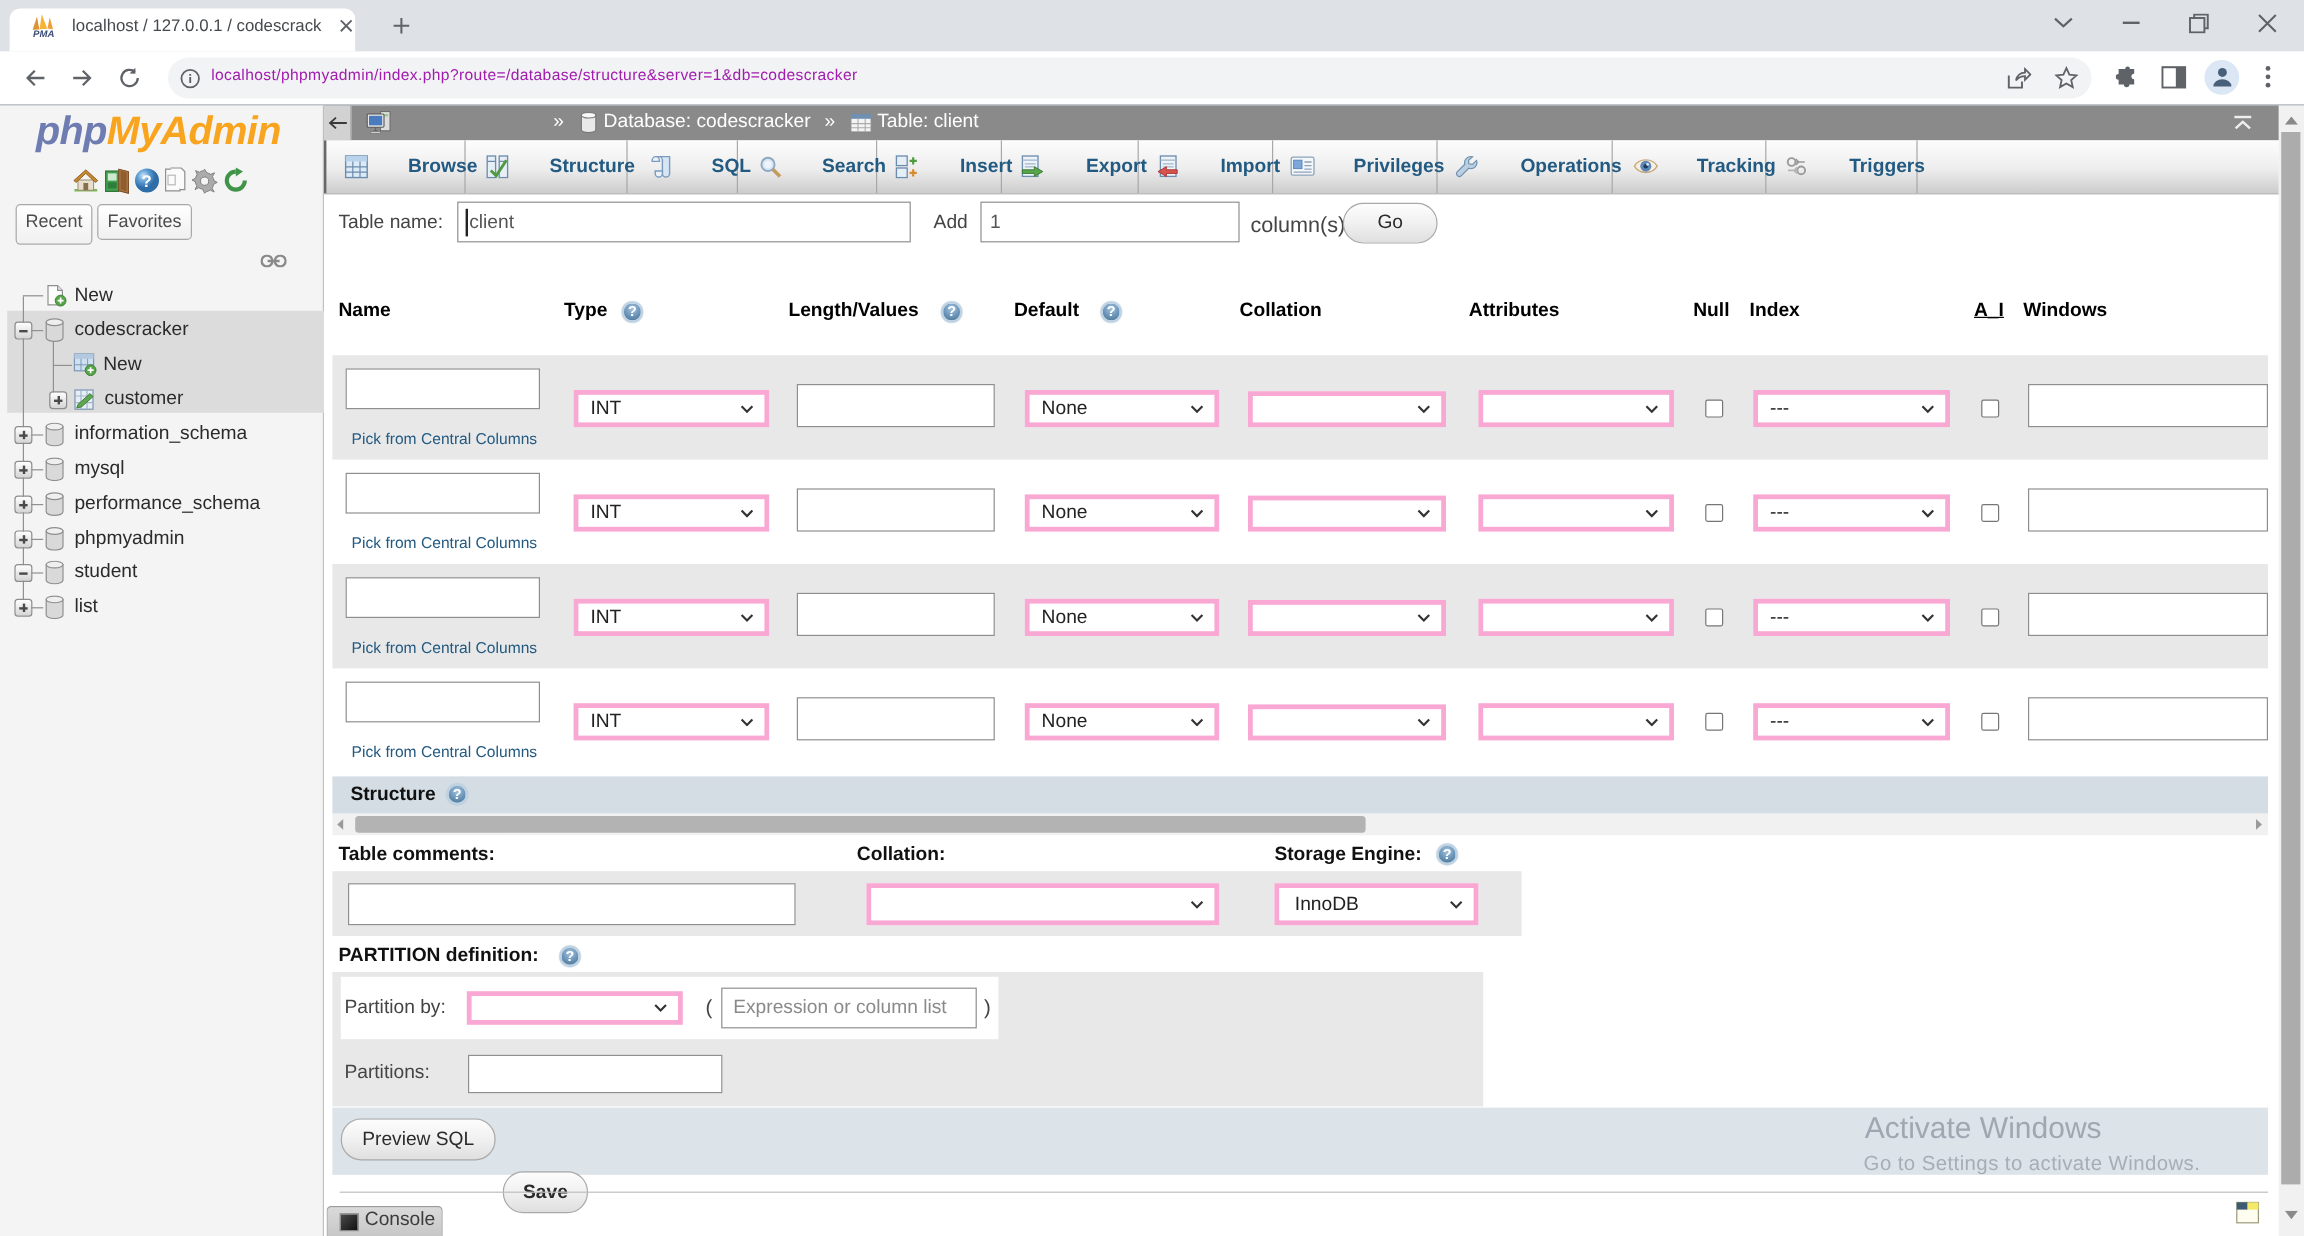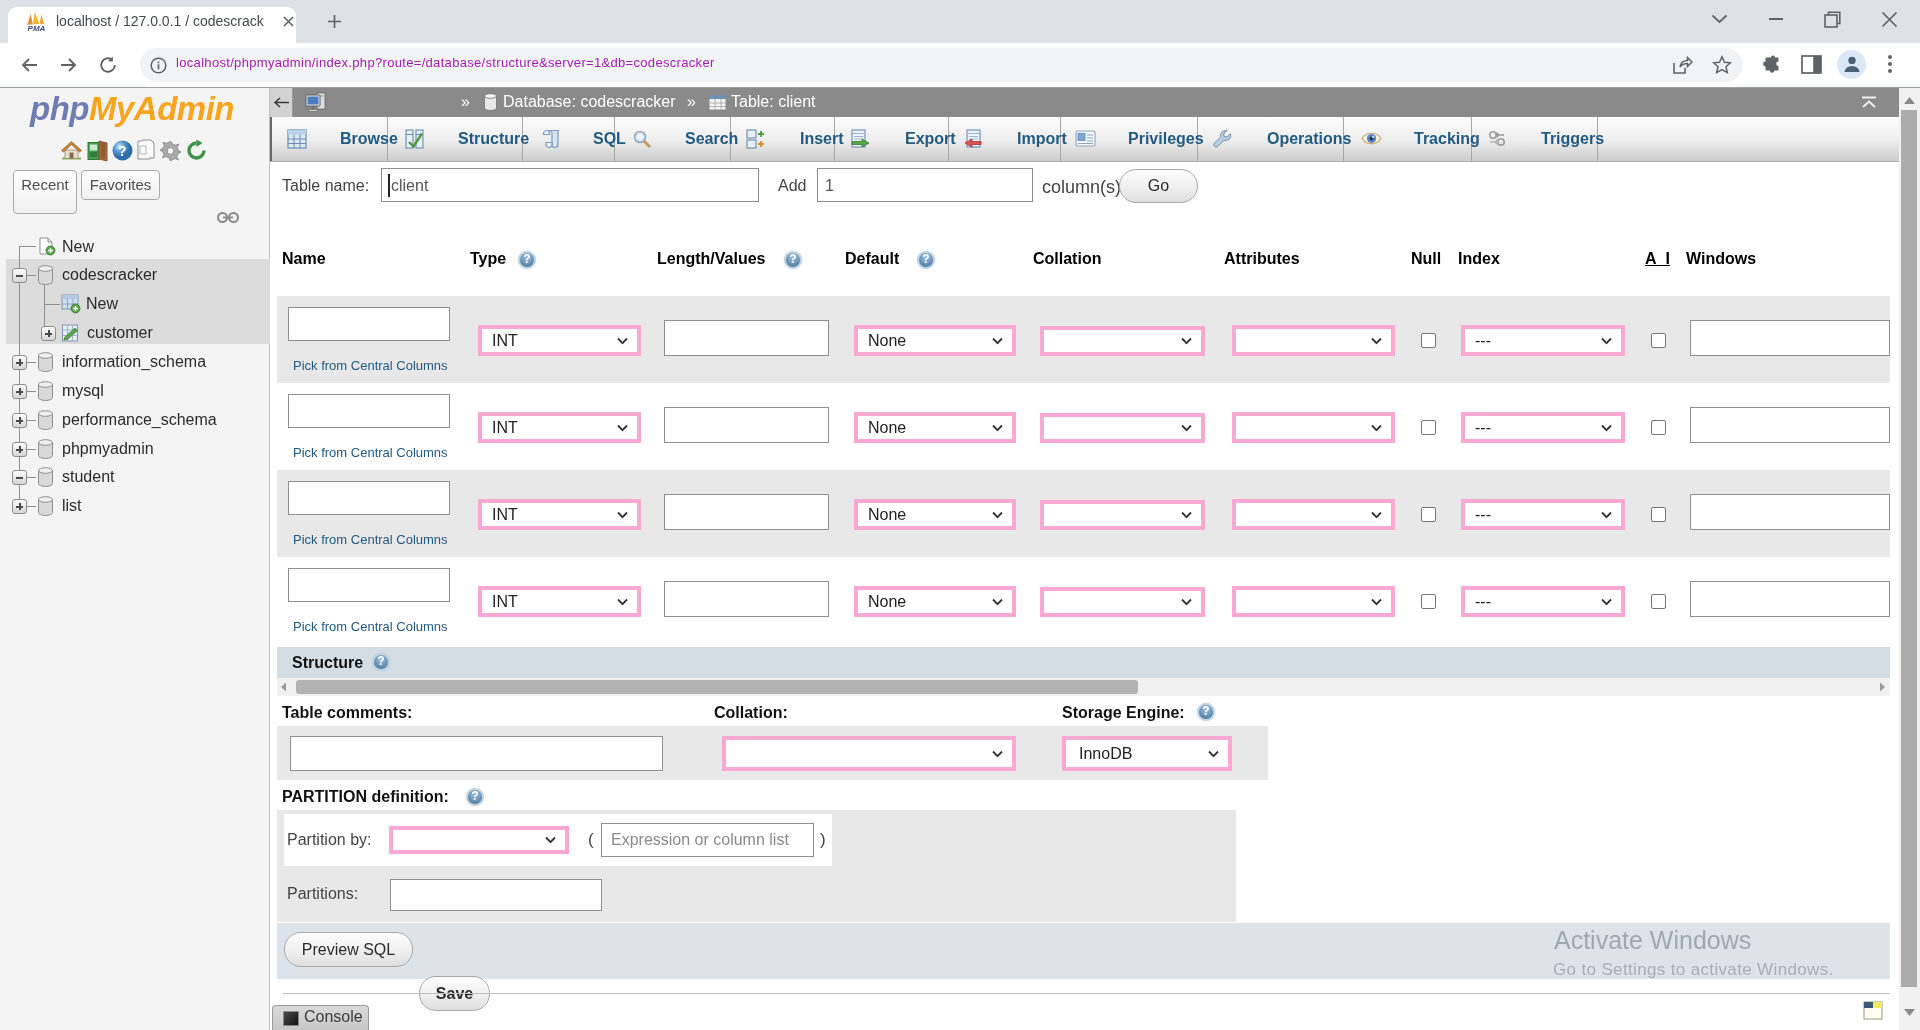--- a/index.html
+++ b/index.html
@@ -31,21 +31,21 @@
 <div class="abs" style="left:0;top:0;width:1920px;height:43px;background:#dee1e6;"></div>
 
 <div class="abs" style="left:8px;top:7px;width:288px;height:36px;background:#fff;border-radius:9px 9px 0 0;"></div>
 
 <svg class="abs" style="left:25px;top:11px;" width="21" height="21" viewBox="0 0 21 21">
 <path d="M2.2 13.8 L5.8 2.8 L7.8 13.5 Z" fill="#e09336"></path>
 <path d="M8.0 13.3 L9.8 0.8 L14.4 12.9 Z" fill="#f6b437"></path>
 <path d="M14.6 12.8 L16.4 3.4 L19.2 13.3 Z" fill="#ef9f3a"></path>
 <text x="2.6" y="20" font-size="8" font-weight="bold" font-style="italic" fill="#3d4e77" font-family="Liberation Sans">PMA</text>
 </svg>
-<div class="abs" style="left:56px;top:13px;width:216px;height:18px;overflow:hidden;font-size:14px;color:#45494d;white-space:nowrap;">localhost / 127.0.0.1 / codescrack</div>
+<div class="abs" style="left:56px;top:13px;width:216px;height:18px;overflow:hidden;font-size:14px;color:#45494d;white-space:nowrap;text-align:center;">localhost / 127.0.0.1 / codescrack</div>
 <svg class="abs" style="left:282px;top:15px;" width="13" height="13" viewBox="0 0 13 13">
       <path d="M2 2 L11 11 M11 2 L2 11" stroke="#5f6368" stroke-width="1.6"></path>
     </svg>
 <svg class="abs" style="left:327px;top:14px;" width="15" height="15" viewBox="0 0 15 15">
       <path d="M7.5 1 V14 M1 7.5 H14" stroke="#5f6368" stroke-width="1.7"></path>
     </svg>
 <svg class="abs" style="left:1711px;top:14px;" width="17" height="10" viewBox="0 0 17 10">
       <path d="M1.5 1.5 L8.5 8 L15.5 1.5" stroke="#5f6368" stroke-width="1.8" fill="none"></path>
     </svg>
 <div class="abs" style="left:1769px;top:18px;width:14px;height:2px;background:#5f6368;"></div>
@@ -134,21 +134,21 @@
 </svg>
 <svg class="abs" style="left:159px;top:139px;" width="23" height="23" viewBox="0 0 23 23">
 <path d="M11.5 2 L13.3 5 a7 7 0 0 1 3.2 1.3 L19.8 5 L18 8.2 a7 7 0 0 1 1.3 3.3 L22 13 l-3 1.6 a7 7 0 0 1 -1.3 3.2 L19.5 21 l-3.3 -1.6 a7 7 0 0 1 -3.2 1.3 L11.5 22 l-1.6 -3.3 a7 7 0 0 1 -3.2 -1.3 L3.5 19 l1.6 -3.2 a7 7 0 0 1 -1.3 -3.2 L1 11 l3 -1.5 A7 7 0 0 1 5.3 6.3 L4 3.2 l3.2 1.3 A7 7 0 0 1 10.4 3.2 Z" fill="#ababab" stroke="#7d7d7d" stroke-width="0.8"></path>
 <circle cx="11.5" cy="12" r="3.4" fill="#f4f4f4" stroke="#7d7d7d" stroke-width="0.8"></circle>
 </svg>
 <svg class="abs" style="left:185px;top:139px;" width="23" height="23" viewBox="0 0 23 23">
 <path d="M19 11.5 A7.5 7.5 0 1 1 11.5 4" fill="none" stroke="#3f9447" stroke-width="3.4"></path>
 <path d="M11.5 0.5 L11.5 8 L17.5 4 Z" fill="#3f9447"></path>
 </svg>
 
-<div class="btn" style="left:13px;top:170px;width:64px;height:44px;border-radius:4px;font-size:15px;color:#4c4c4c;line-height:28px;background:linear-gradient(180deg,#fff,#f0f0f0);">Recent</div>
+<div class="btn" style="left:13px;top:170px;width:64px;height:34px;border-radius:4px;font-size:15px;color:#4c4c4c;line-height:28px;background:linear-gradient(180deg,#fff,#f0f0f0);">Recent</div>
 <div class="btn" style="left:81px;top:170px;width:79px;height:30px;border-radius:4px;font-size:15px;color:#4c4c4c;line-height:28px;background:linear-gradient(180deg,#fff,#f0f0f0);">Favorites</div>
 
 <svg class="abs" style="left:217px;top:212px;" width="22" height="11" viewBox="0 0 22 11">
 <rect x="1" y="1" width="9" height="9" rx="4.5" fill="none" stroke="#8a8a8a" stroke-width="2"></rect>
 <rect x="12" y="1" width="9" height="9" rx="4.5" fill="none" stroke="#8a8a8a" stroke-width="2"></rect>
 <path d="M6 5.5 H16" stroke="#8a8a8a" stroke-width="2"></path>
 </svg>
 
 <div class="abs" style="left:6px;top:259px;width:264px;height:85px;background:#dcdcdc;"></div>
 

